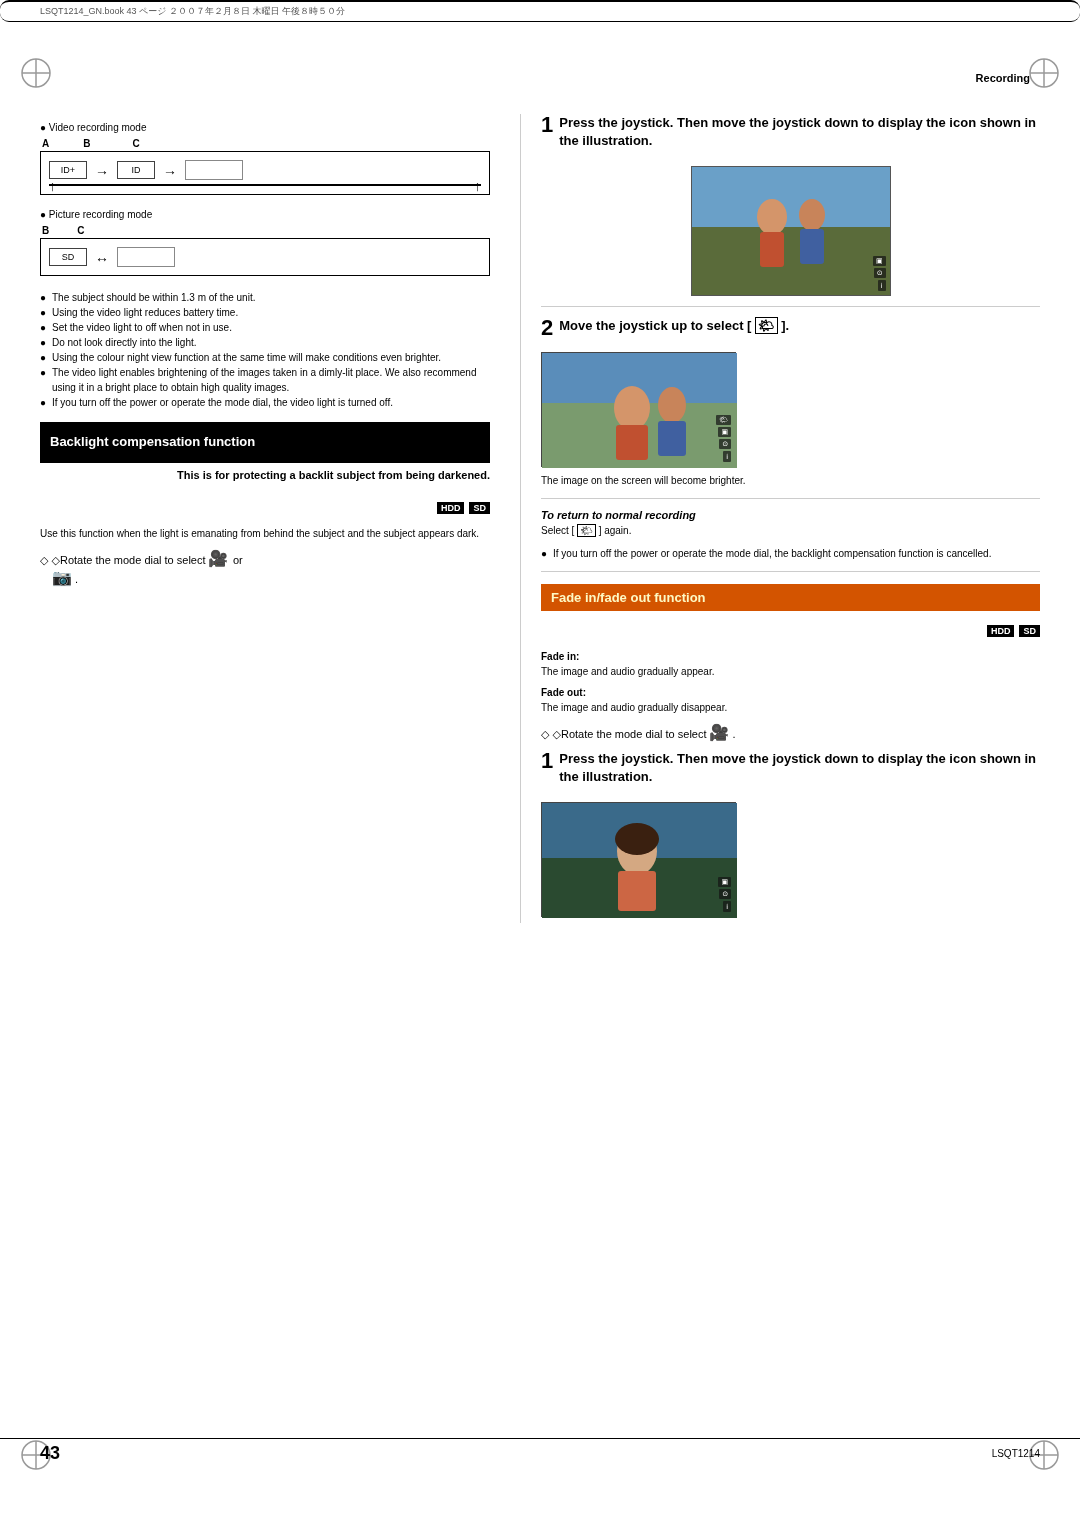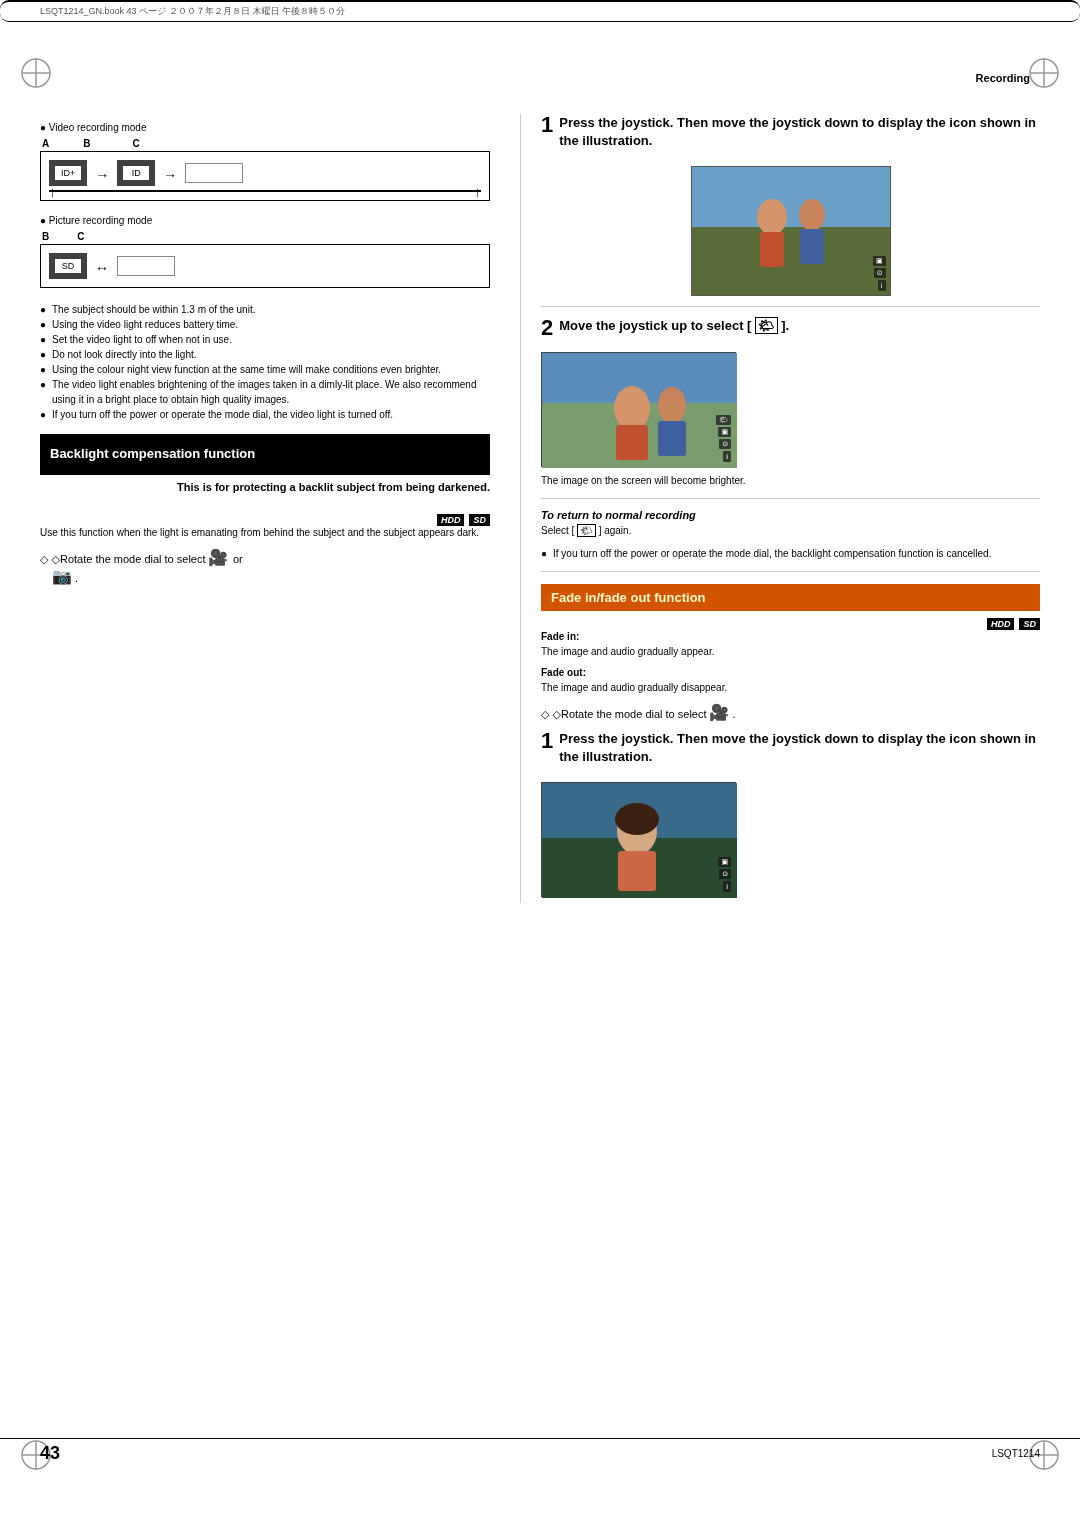--- a/index.html
+++ b/index.html
@@ -110,22 +110,21 @@
     .subtitle-bold {
       font-weight: bold;
       font-size: 11px;
       margin-bottom: 20px;
       text-align: right;
     }
 
     
     .hdd-sd-badge {
       text-align: right;
-      margin: 0 0;
-      font-style: italic;
+      margin: 13px 0;
     }
     .badge {
       background: #000;
       color: #fff;
       font-size: 9px;
       font-weight: bold;
       padding: 1px 4px;
       margin-left: 2px;
     }
 
@@ -203,21 +202,21 @@
       border: 1px solid #000;
       padding: 8px;
       margin-bottom: 10px;
     }
     .diag-row {
       display: flex;
       align-items: center;
       gap: 8px;
     }
     .diag-cell {
-      border: 6px solid #404040;
+      border: 1px solid #404040;
       padding: 2px 6px;
       font-size: 9px;
       min-width: 38px;
       min-height: 18px;
       display: flex;
       align-items: center;
       justify-content: center;
     }
     .diag-empty {
       border: 1px solid #888;

